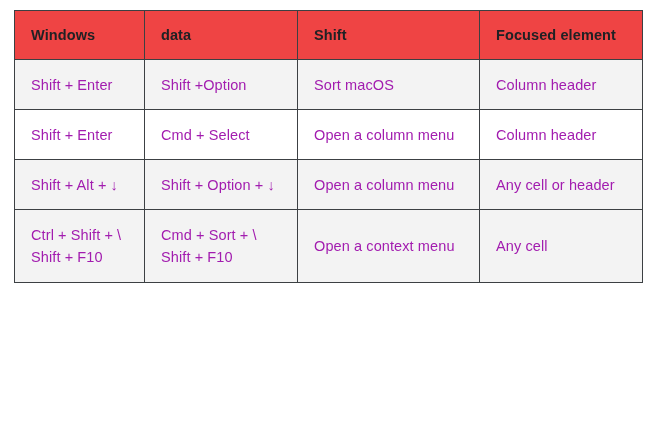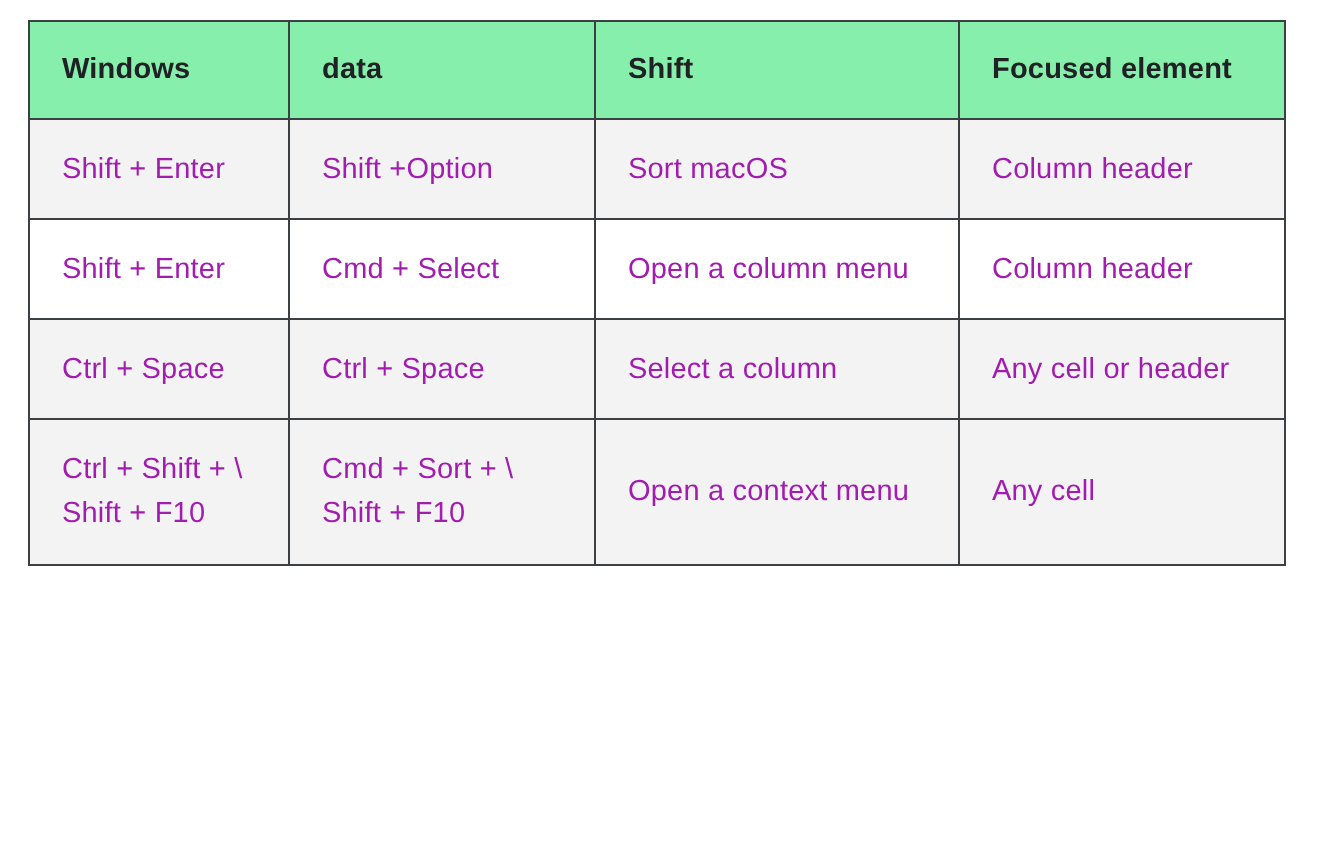--- a/index.html
+++ b/index.html
@@ -50,21 +50,21 @@
     vertical-align: middle;
     font-size: 14.5px;
     line-height: 22px;
     letter-spacing: 0.1px;
   }
 
   table.shortcuts thead th {
     height: 48px;
     font-weight: bold;
     color: #202124;
-    background: #86efac;
+    background: #ef4444;
     font-size: 14.5px;
   }
 
   table.shortcuts tbody td {
     height: 49px;
     font-weight: normal;
     color: #a21caf;
   }
 
   table.shortcuts tbody tr.alt td {
@@ -128,29 +128,29 @@
               <span class="cell-lines">
                 <span class="ln">Cmd + Select</span>
               </span>
             </td>
             <td>Open a column menu</td>
             <td>Column header</td>
           </tr>
           <tr class="alt">
             <td>
               <span class="cell-lines">
-                <span class="ln">Ctrl + Space</span>
+                <span class="ln">Shift + Alt + ↓</span>
               </span>
             </td>
             <td>
               <span class="cell-lines">
-                <span class="ln">Ctrl + Space</span>
+                <span class="ln">Shift + Option + ↓</span>
               </span>
             </td>
-            <td>Select a column</td>
+            <td>Open a column menu</td>
             <td>Any cell or header</td>
           </tr>
           <tr class="alt tall">
             <td>
               <span class="cell-lines">
                 <span class="ln">Ctrl + Shift + \</span>
                 <span class="ln">Shift + F10</span>
               </span>
             </td>
             <td>

